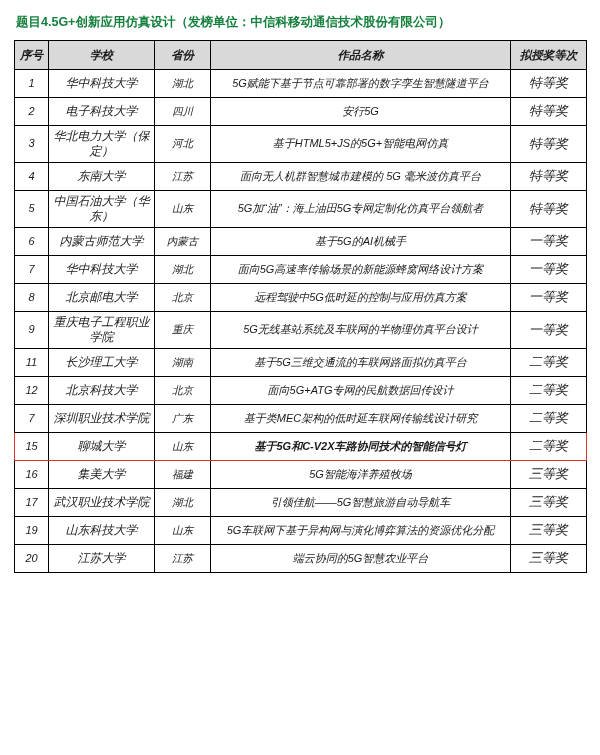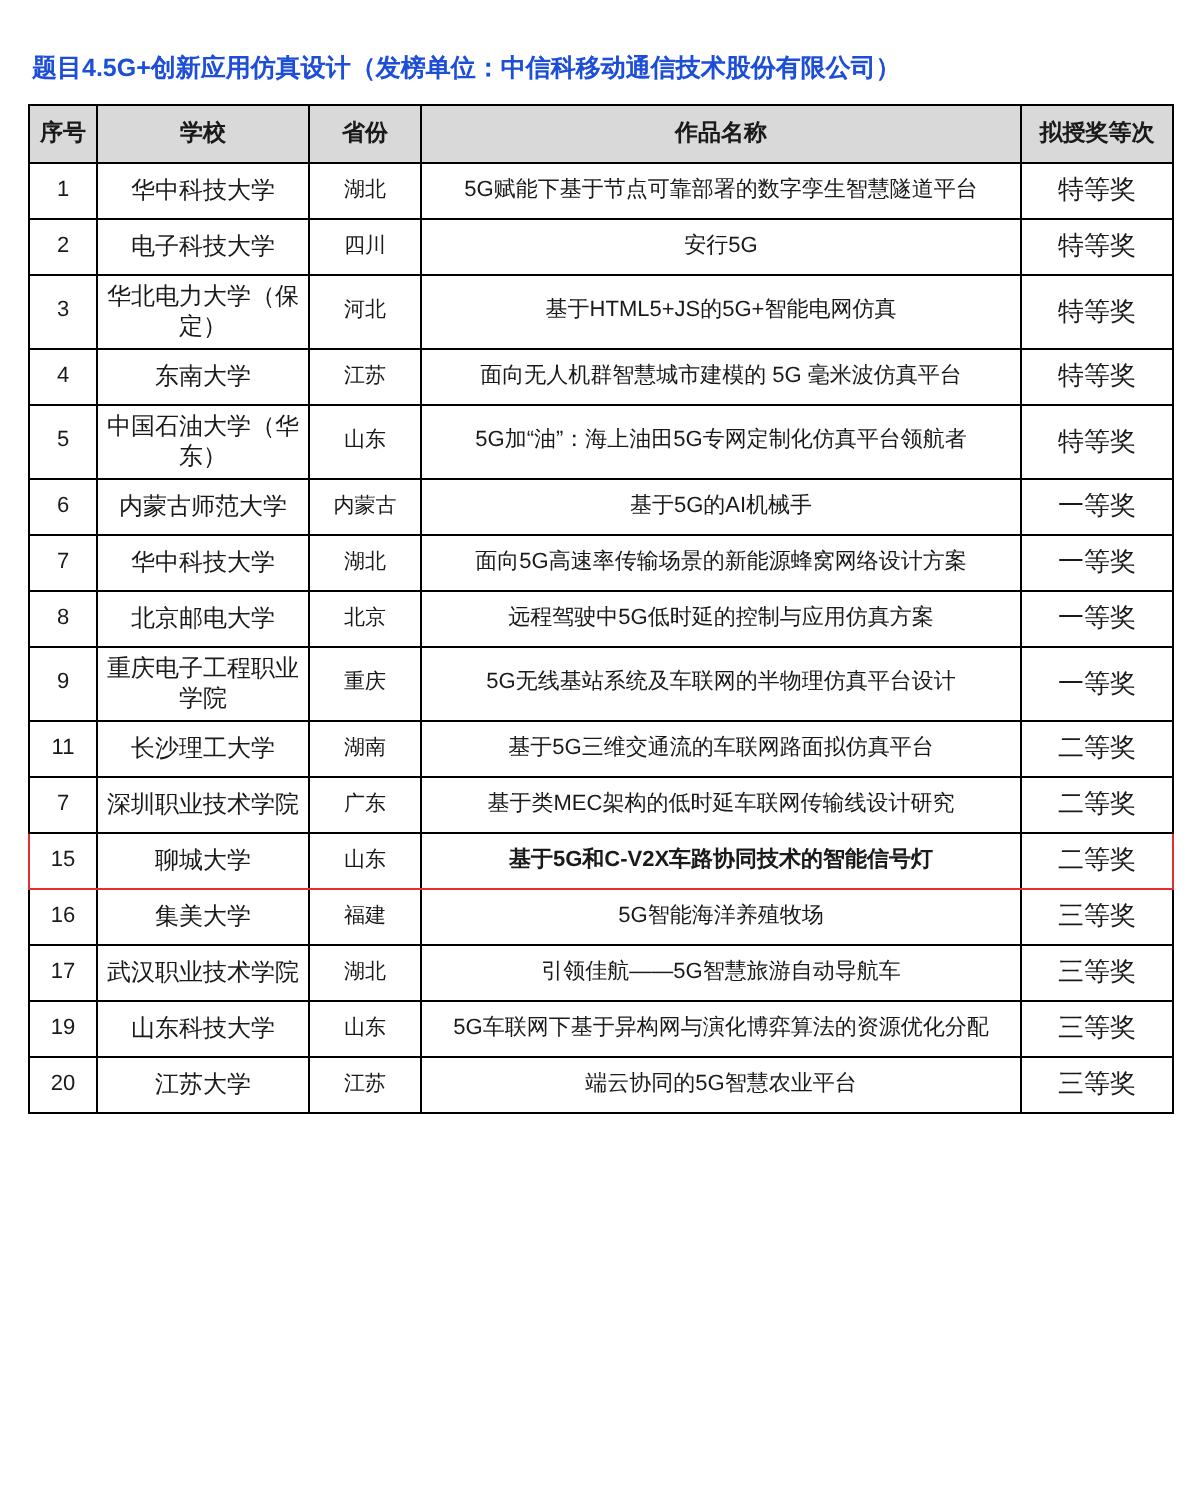--- a/index.html
+++ b/index.html
@@ -18,29 +18,30 @@
     width: 600px;
     height: 755px;
     box-sizing: border-box;
     padding: 14px 14px 0 14px;
     position: relative;
   }
   .doc-title {
     font-size: 12.5px;
     font-weight: bold;
     letter-spacing: 0px;
-    margin: 12px 0 9px 2px;
+    margin: 0 0 9px 2px;
     white-space: nowrap;
-    color: #1d4ed8;
+    color: #15803d;
   }
   table.award-table {
     border-collapse: collapse;
     width: 572px;
     table-layout: fixed;
     font-size: 11px;
+    font-style: italic;
   }
   table.award-table th,
   table.award-table td {
     border: 1px solid #000000;
     text-align: center;
     vertical-align: middle;
     padding: 3px 2px;
     line-height: 1.25;
     word-break: break-all;
   }
@@ -169,20 +170,27 @@
           <td class="cell-award">一等奖</td>
         </tr>
         <tr class="row">
           <td class="cell-index">11</td>
           <td class="cell-school">长沙理工大学</td>
           <td class="cell-province">湖南</td>
           <td class="cell-work">基于5G三维交通流的车联网路面拟仿真平台</td>
           <td class="cell-award">二等奖</td>
         </tr>
         <tr class="row">
+          <td class="cell-index">12</td>
+          <td class="cell-school">北京科技大学</td>
+          <td class="cell-province">北京</td>
+          <td class="cell-work">面向5G+ATG专网的民航数据回传设计</td>
+          <td class="cell-award">二等奖</td>
+        </tr>
+        <tr class="row">
           <td class="cell-index">7</td>
           <td class="cell-school">深圳职业技术学院</td>
           <td class="cell-province">广东</td>
           <td class="cell-work">基于类MEC架构的低时延车联网传输线设计研究</td>
           <td class="cell-award">二等奖</td>
         </tr>
         <tr class="row highlight">
           <td class="cell-index">15</td>
           <td class="cell-school">聊城大学</td>
           <td class="cell-province">山东</td>

